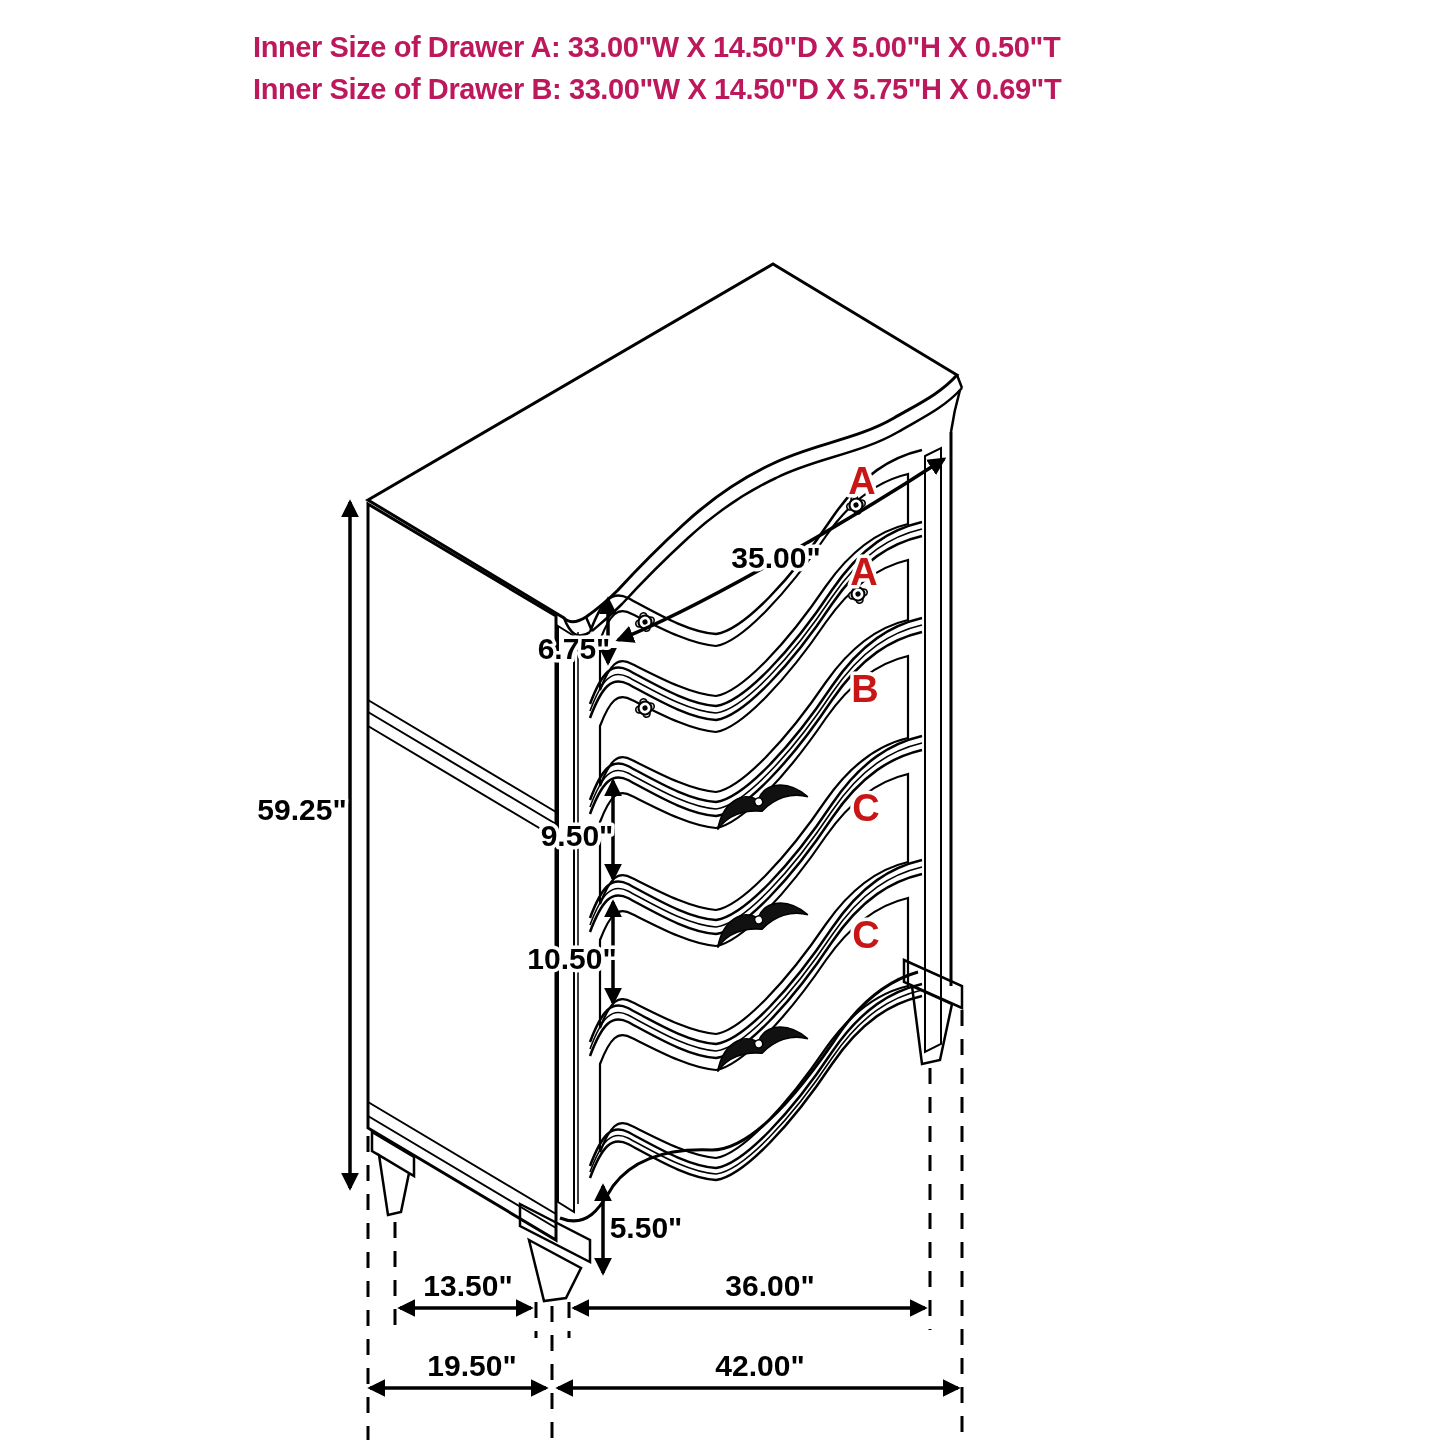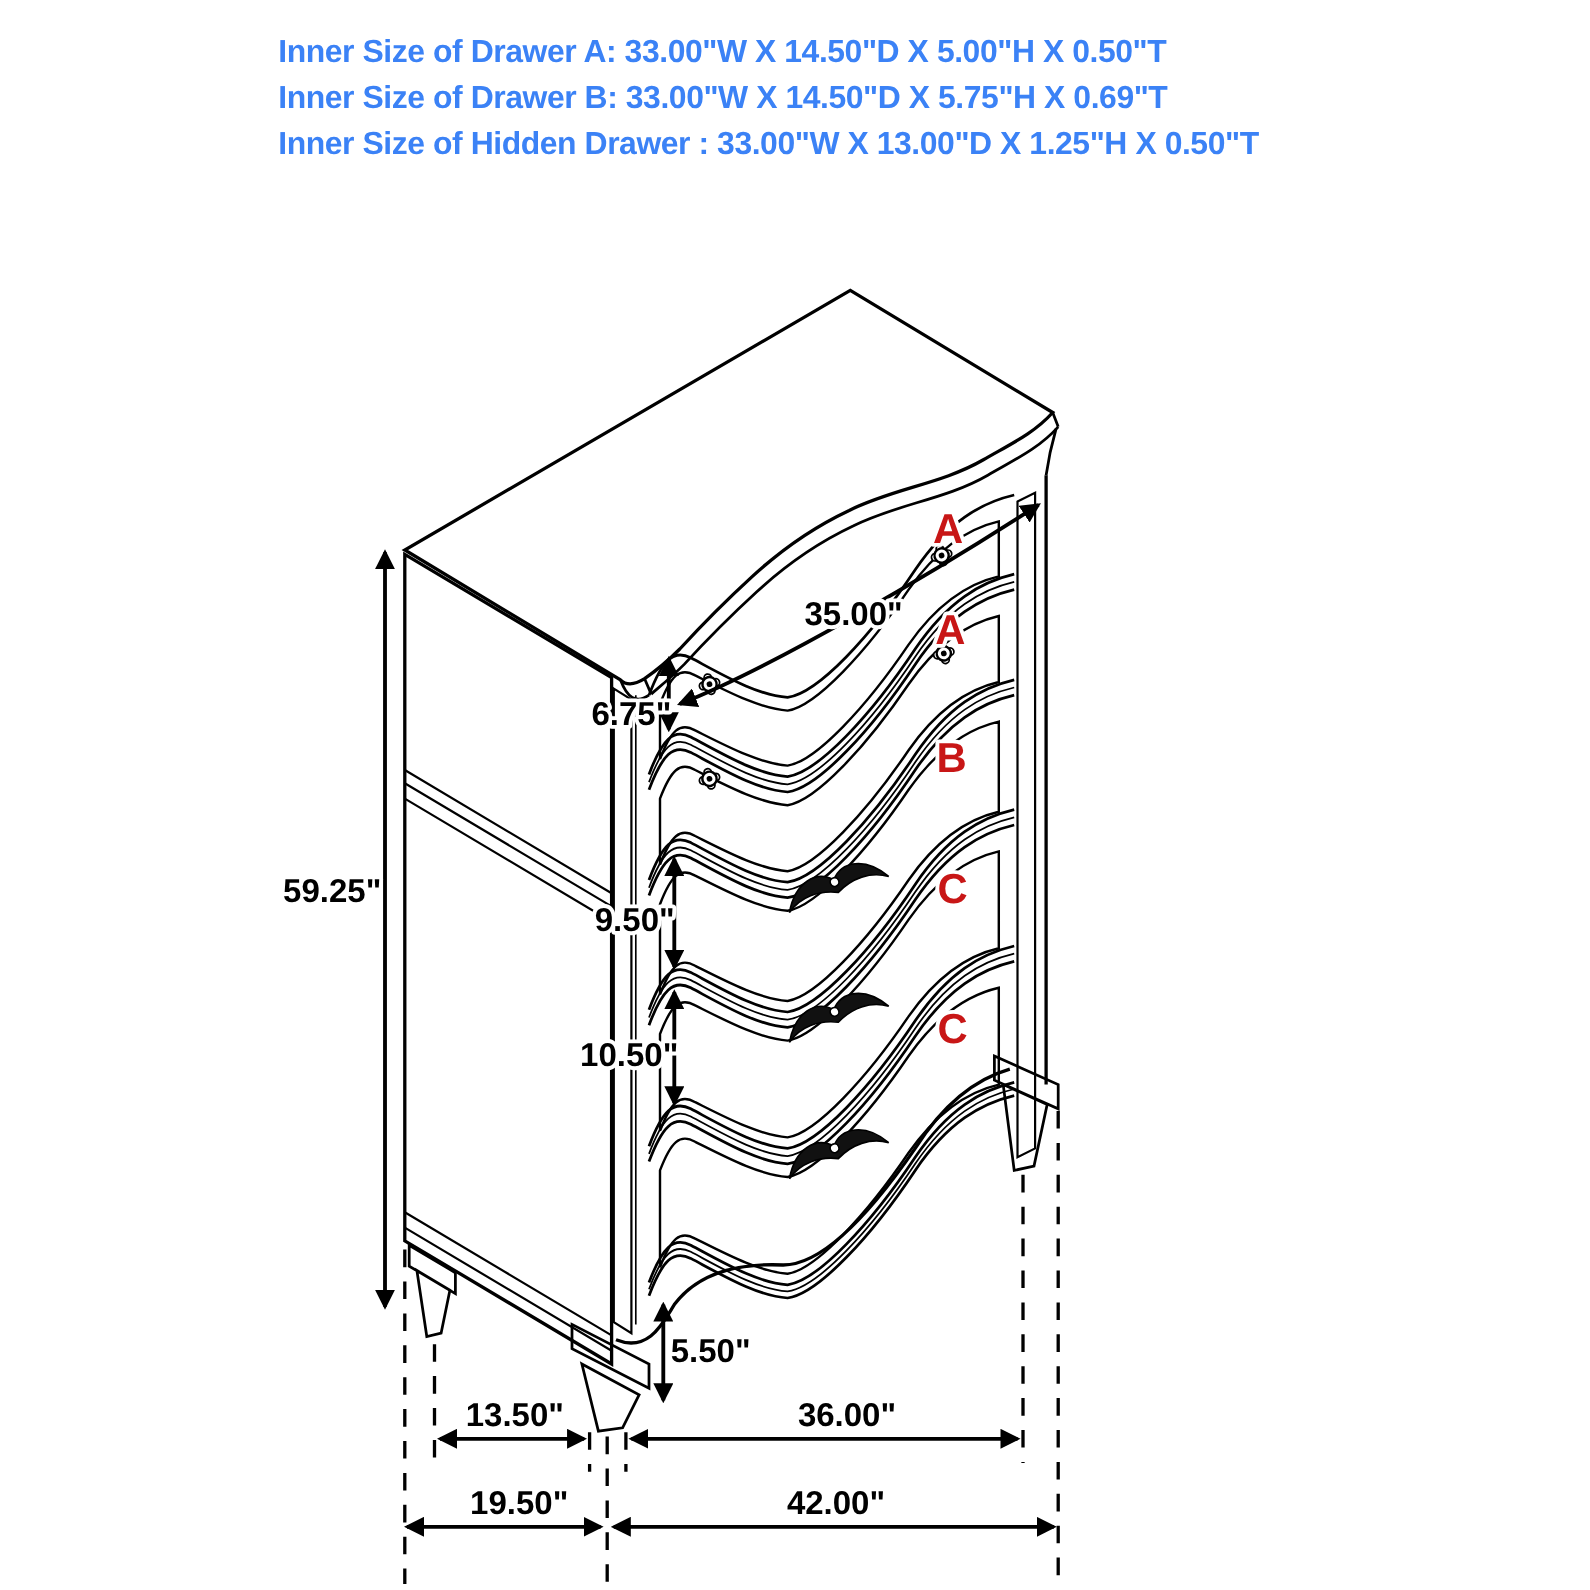--- a/index.html
+++ b/index.html
@@ -1,30 +1,29 @@
 <!DOCTYPE html>
 <html><head>
 <meta charset="utf-8">
 <style>
   html,body{margin:0;padding:0;background:#fff;}
   body{width:1445px;height:1445px;position:relative;font-family:"Liberation Sans",sans-serif;overflow:hidden;}
-  .header{position:absolute;left:253px;top:26px;color:#3b82f6;font-weight:bold;font-size:29px;line-height:42px;letter-spacing:-0.4px;white-space:nowrap;}
+  .header{position:absolute;left:253px;top:26px;color:#be185d;font-weight:bold;font-size:29px;line-height:42px;letter-spacing:-0.4px;white-space:nowrap;}
   svg{position:absolute;left:0;top:0;}
   svg text{font-family:"Liberation Sans",sans-serif;font-weight:bold;fill:#000;paint-order:stroke fill;stroke:#fff;stroke-width:7px;stroke-linejoin:round;}
   text.dim{font-size:30px;text-anchor:middle;}
   text.drawer-letter{font-size:38px;text-anchor:middle;}
   .ln{stroke:#000;fill:none;}
 </style>
 </head>
 <body>
 
 <div class="header">
   <div>Inner Size of Drawer A: 33.00"W X 14.50"D X 5.00"H X 0.50"T</div>
   <div>Inner Size of Drawer B: 33.00"W X 14.50"D X 5.75"H X 0.69"T</div>
-  <div>Inner Size of Hidden Drawer : 33.00"W X 13.00"D X 1.25"H X 0.50"T</div>
 </div>
 
 <svg width="1445" height="1445" viewBox="0 0 1445 1445">
   <defs>
     <marker id="mE" viewBox="0 0 10 10" refX="8.5" refY="5" markerWidth="5.2" markerHeight="5.2" orient="auto">
         <path d="M0,0 L10,5 L0,10 z" fill="#000"></path>
       </marker>
     <marker id="mS" viewBox="0 0 10 10" refX="8.5" refY="5" markerWidth="5.2" markerHeight="5.2" orient="auto-start-reverse">
         <path d="M0,0 L10,5 L0,10 z" fill="#000"></path>
       </marker>

